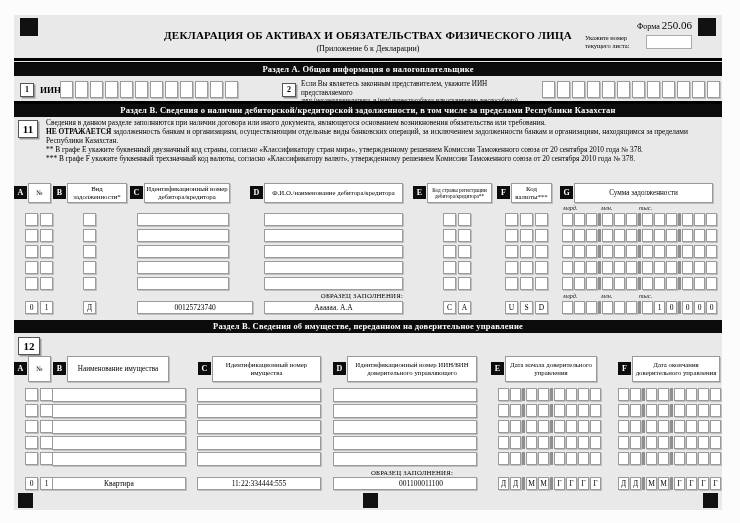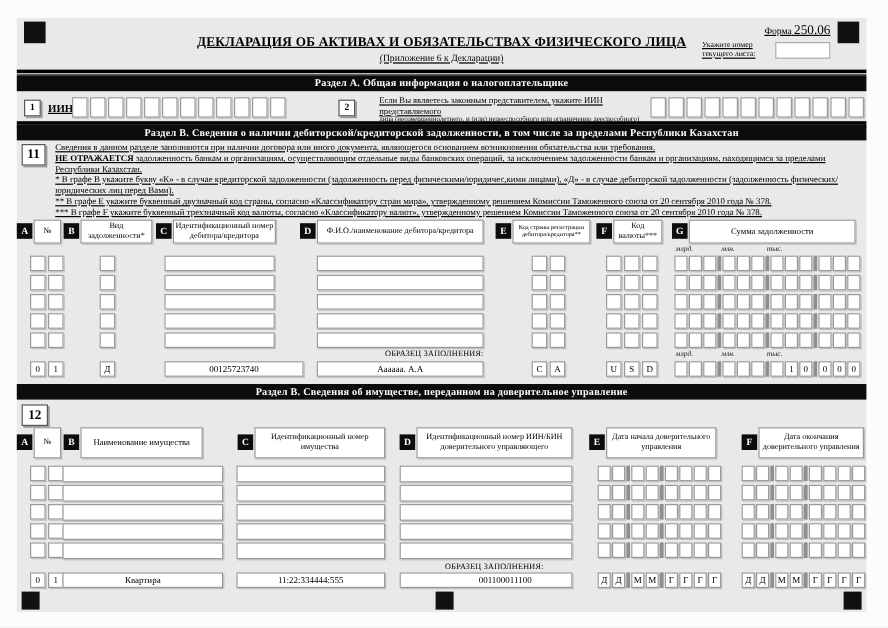--- a/index.html
+++ b/index.html
@@ -2,21 +2,21 @@
 <html><head>
 <meta charset="utf-8">
 <style>
   * { margin:0; padding:0; box-sizing:border-box; }
   html,body { width:740px; height:523px; }
   body { font-family:"Liberation Serif","DejaVu Serif",serif; background:#fbfbfb; }
   .page { position:relative; width:740px; height:523px; background:#fcfcfc; overflow:hidden; }
   .sheet { position:absolute; left:14px; top:15px; width:708px; height:495px; background:#e9e9e9; }
   .sq { position:absolute; background:#111; width:18px; height:18px; }
   .sq.small { width:15px; height:15px; }
-  .abs { position:absolute;text-decoration:underline; }
+  .abs { position:absolute; }
   .bar { position:absolute; left:0; width:708px; height:13px; background:#0c0c0c; color:#fff;
          text-align:center; font-size:8.5px; font-weight:bold; line-height:13px; letter-spacing:.2px; }
   .rule { position:absolute; left:0; width:708px; height:5px; border-top:3px solid #000; border-bottom:1px solid #000; }
   .numbox { position:absolute; background:#fff; border:1px solid #555; box-shadow:1.5px 1.5px 0 #9a9a9a;
             text-align:center; font-weight:bold; }
   .badge { position:absolute; width:13px; height:13px; background:#0c0c0c; color:#fff; font-size:8px;
            font-weight:bold; text-align:center; line-height:13px; }
   .hcell { position:absolute; background:#fff; border:1px solid #999; box-shadow:1px 1px 0 #bfbfbf;
            display:flex; align-items:center; justify-content:center; text-align:center;
            font-size:6.8px; line-height:1.18; padding:0 1px; }
@@ -70,21 +70,21 @@
         <span class="cbox"></span>
         <span class="cbox"></span>
         <span class="cbox"></span>
         <span class="cbox"></span>
         <span class="cbox"></span>
         <span class="cbox"></span>
         <span class="cbox"></span>
         <span class="cbox"></span>
       </div>
     <div class="numbox" style="left:268px;top:68px;width:14px;height:14px;font-size:8px;line-height:12px;">2</div>
-    <div class="abs" style="left:302px;top:65px;width:238px;">
+    <div class="abs" style="left:287px;top:65px;width:238px;">
       <div style="font-size:7.2px;line-height:8.5px;">Если Вы являетесь законным представителем, укажите ИИН представляемого</div>
       <div style="font-size:5.8px;line-height:7px;">лица (несовершеннолетнего, и (или) недееспособного или ограниченно дееспособного)</div>
     </div>
     <div class="bxs iin" style="left:528px;top:66px;">
         <span class="cbox"></span>
         <span class="cbox"></span>
         <span class="cbox"></span>
         <span class="cbox"></span>
         <span class="cbox"></span>
         <span class="cbox"></span>
@@ -96,21 +96,20 @@
         <span class="cbox"></span>
       </div>
 
     <div class="rule" style="top:86px;"></div>
 
     <div class="bar" style="top:89px;">Раздел В. Сведения о наличии дебиторской/кредиторской задолженности, в том числе за пределами Республики Казахстан</div>
     <div class="numbox" style="left:4px;top:105px;width:20px;height:18px;font-size:11px;line-height:16px;">11</div>
     <div class="abs" style="left:32px;top:103px;width:674px;">
       <div class="note">Сведения в данном разделе заполняются при наличии договора или иного документа, являющегося основанием возникновения обязательства или требования.</div>
       <div class="note"><b>НЕ ОТРАЖАЕТСЯ</b><span> задолженность банкам и организациям, осуществляющим отдельные виды банковских операций, за исключением задолженности банкам и организациям, находящимся за пределами Республики Казахстан.</span></div>
-      <div class="note">* В графе В укажите букву «К» - в случае кредиторской задолженности (задолженность перед физическими/юридичес,кими лицами), «Д» - в случае дебиторской задолженности (задолженность физических/юридических лиц перед Вами).</div>
       <div class="note">** В графе Е укажите буквенный двузначный код страны, согласно «Классификатору стран мира», утвержденному решением Комиссии Таможенного союза от 20 сентября 2010 года № 378.</div>
       <div class="note">*** В графе F укажите буквенный трехзначный код валюты, согласно «Классификатору валют», утвержденному решением Комиссии Таможенного союза от 20 сентября 2010 года № 378.</div>
     </div>
 
     <div class="badge" style="left:0;top:171px;">A</div>
     <div class="hcell" style="left:14px;top:168px;width:23px;height:20px;">№</div>
     <div class="badge" style="left:39px;top:171px;">B</div>
     <div class="hcell" style="left:53px;top:168px;width:60px;height:20px;">Вид задолженности*</div>
     <div class="badge" style="left:116px;top:171px;">C</div>
     <div class="hcell" style="left:130px;top:168px;width:86px;height:20px;">Идентификационный номер дебитора/кредитора</div>

